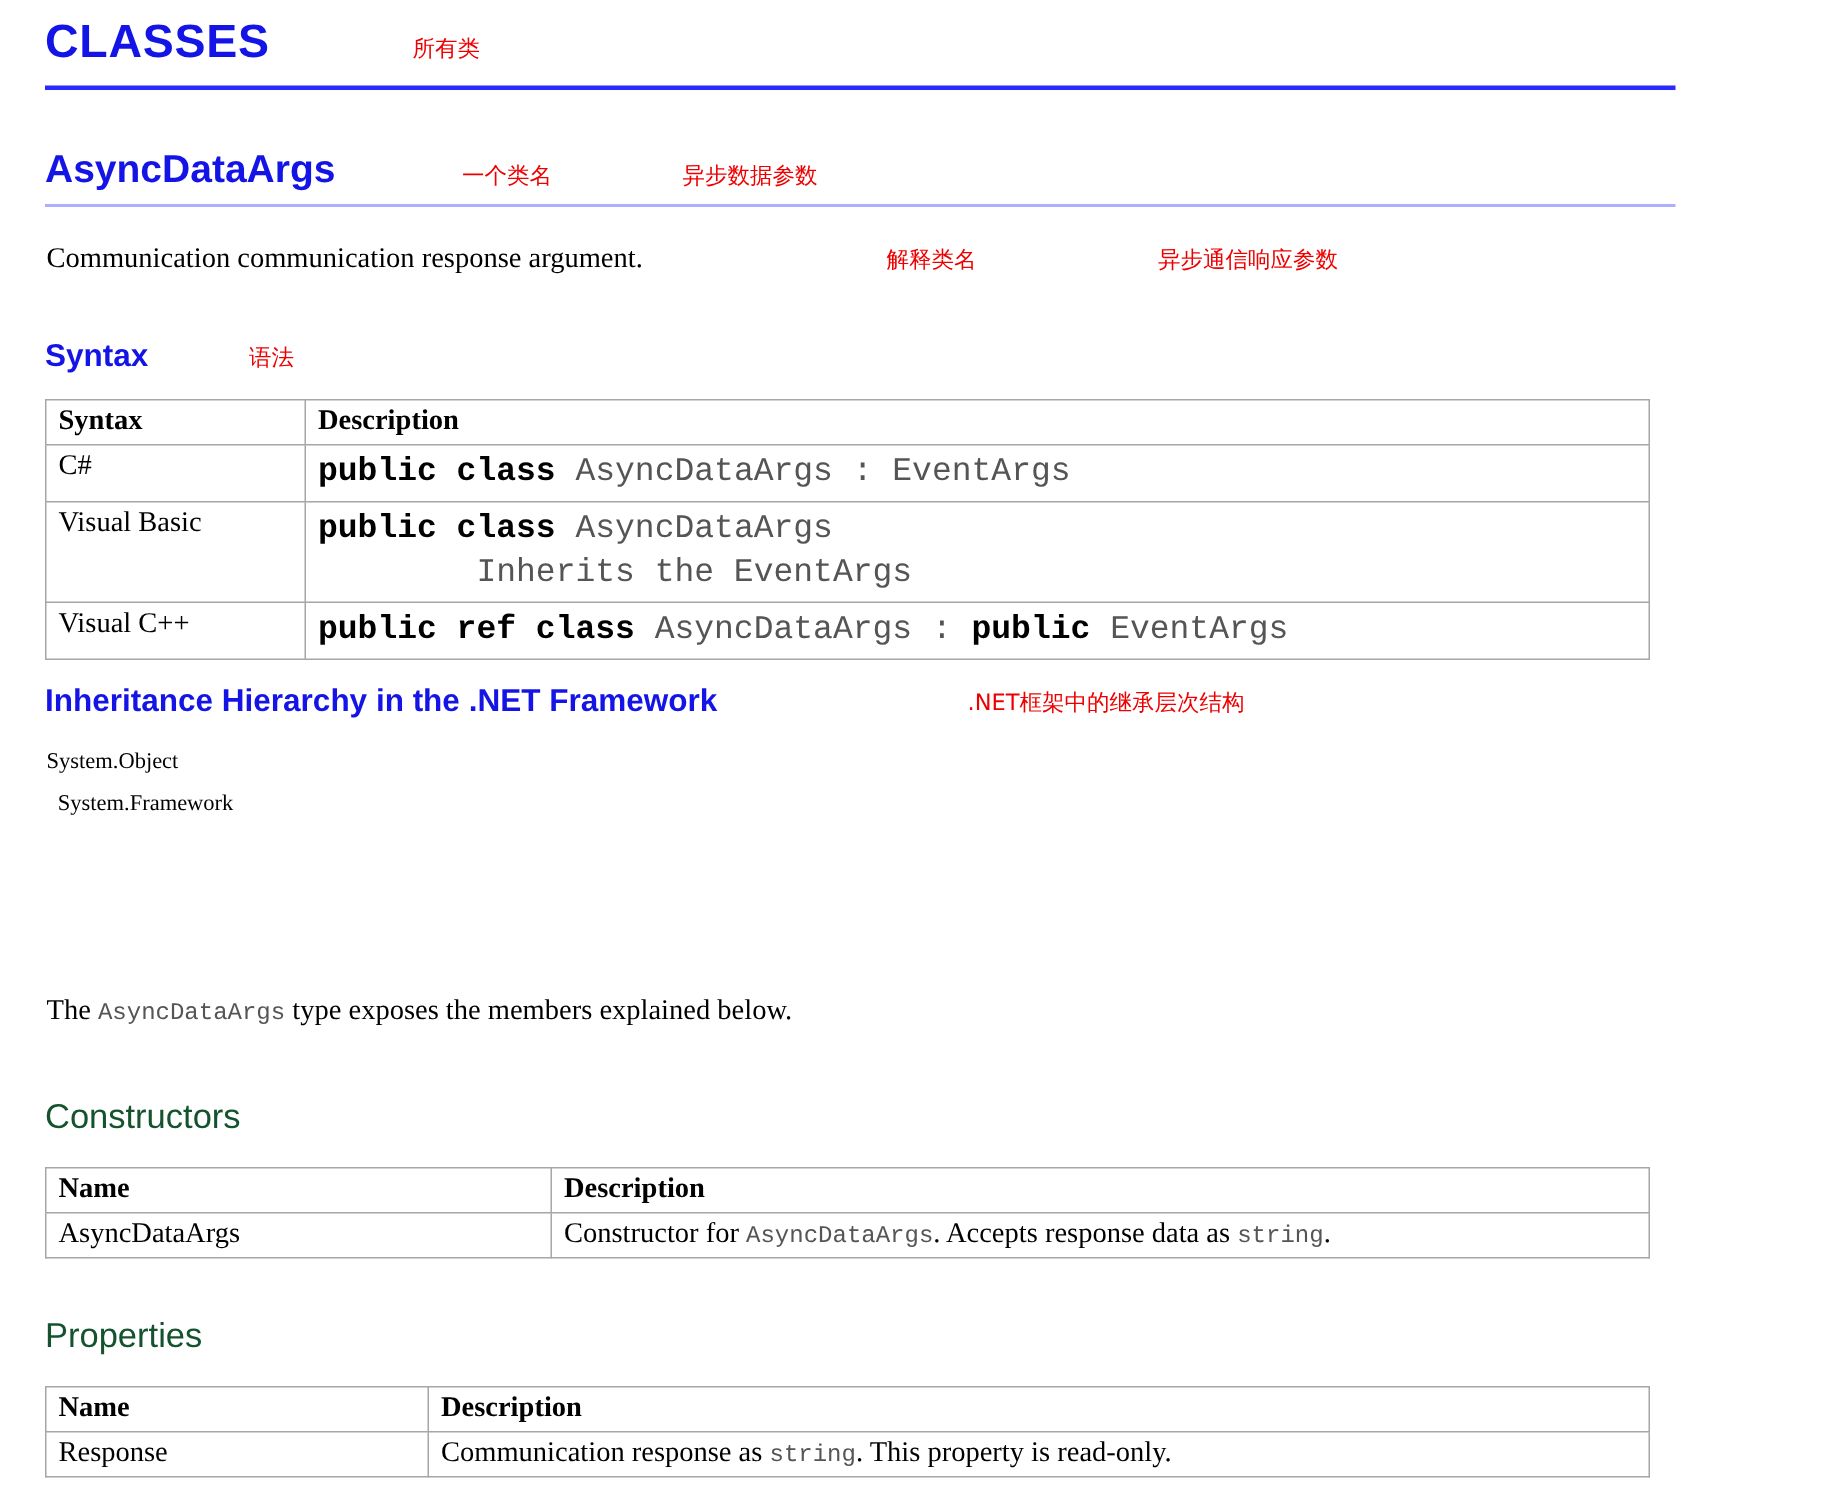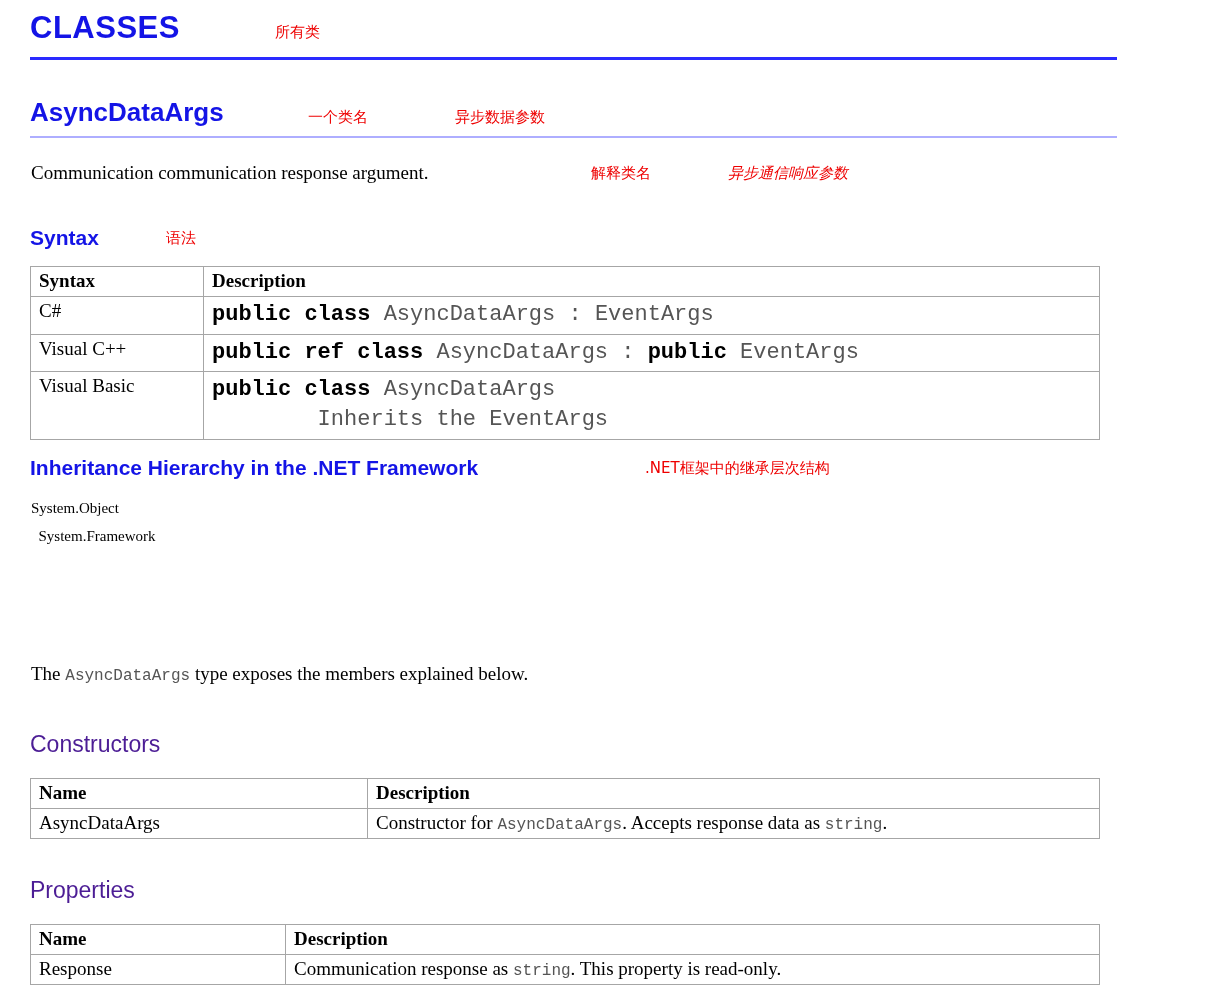--- a/index.html
+++ b/index.html
@@ -66,21 +66,21 @@
     font-weight: bold;
     font-size: 21px;
     color: #1414e6;
     white-space: nowrap;
   }
   .h-sub {
     position: absolute;
     font-family: "Liberation Sans", sans-serif;
     font-weight: normal;
     font-size: 23px;
-    color: #4c1d95;
+    color: #14532d;
     white-space: nowrap;
   }
 
   
   .body-text {
     position: absolute;
     font-family: "Liberation Serif", serif;
     font-size: 19px;
     color: #000000;
     white-space: nowrap;
@@ -150,21 +150,21 @@
   <div class="anno" style="left:241px; top:23px;margin-left:34px;">所有类</div>
   <div class="rule-strong"></div>
 
   <div class="h-class">AsyncDataArgs</div>
   <div class="anno" style="left:308px; top:108px;">一个类名</div>
   <div class="anno" style="left:455px; top:108px;">异步数据参数</div>
   <div class="rule-light"></div>
 
   <div class="body-text" style="left:31px; top:162px;">Communication communication response argument.</div>
   <div class="anno" style="left:591px; top:164px;">解释类名</div>
-  <div class="anno" style="left:728px; top:164px;font-style:italic;">异步通信响应参数</div>
+  <div class="anno" style="left:772px; top:164px;">异步通信响应参数</div>
 
   <div class="h-section" style="left:30px; top:226px;">Syntax</div>
   <div class="anno" style="left:166px; top:229px;">语法</div>
 
   <div class="anno" style="left:470px; top:269px;">派生类</div>
   <div class="anno" style="left:641px; top:269px;">基类</div>
   <div class="anno" style="left:768px; top:303px;">公共事件参数</div>
 
   <table class="tbl" id="syntax-table" style="left:30px; top:266px; width:1070px;">
     <colgroup>
@@ -176,30 +176,30 @@
         <td class="hd">Syntax</td>
         <td class="hd">Description</td>
       </tr>
       <tr>
         <td>C#</td>
         <td>
           <div class="code"><b>public class </b><span>AsyncDataArgs : EventArgs</span></div>
         </td>
       </tr>
       <tr>
-        <td>Visual C++</td>
-        <td>
-          <div class="code"><b>public ref class </b><span>AsyncDataArgs : </span><b>public </b><span>EventArgs</span></div>
-        </td>
-      </tr>
-      <tr>
         <td>Visual Basic</td>
         <td>
           <div class="code"><b>public class </b><span>AsyncDataArgs</span></div>
           <div class="code"><span>        Inherits the EventArgs</span></div>
+        </td>
+      </tr>
+      <tr>
+        <td>Visual C++</td>
+        <td>
+          <div class="code"><b>public ref class </b><span>AsyncDataArgs : </span><b>public </b><span>EventArgs</span></div>
         </td>
       </tr>
     </tbody>
   </table>
 
   <div class="h-section" style="left:30px; top:456px;">Inheritance Hierarchy in the .NET Framework</div>
   <div class="anno" style="left:645px; top:459px;">.NET框架中的继承层次结构</div>
 
   <div class="hier" style="left:31px; top:495px;">System.Object</div>
   <div class="hier" style="left:31px; top:523px;">  System.Framework</div>

